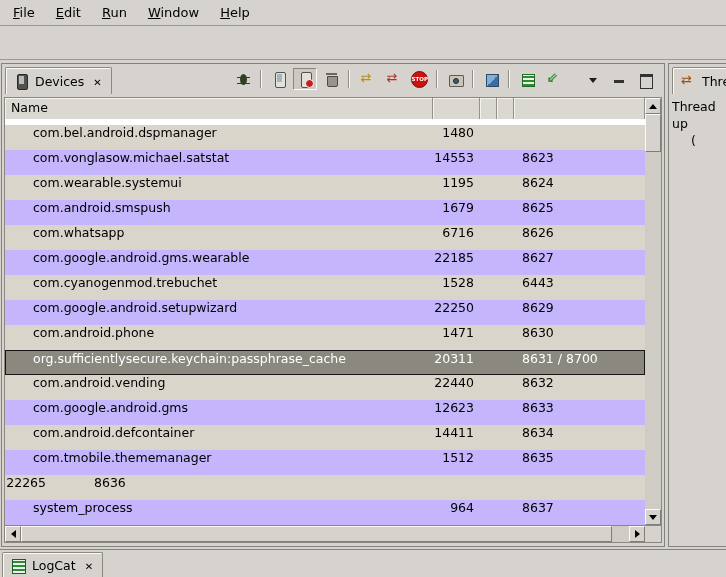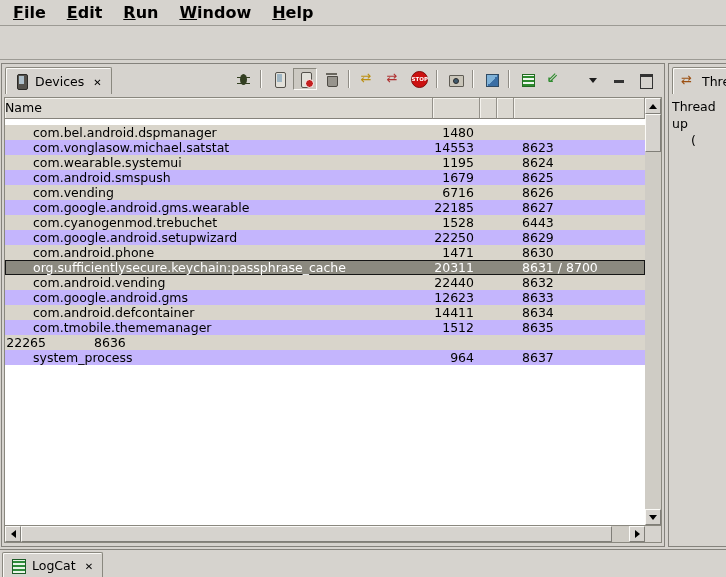--- a/index.html
+++ b/index.html
@@ -5,21 +5,21 @@
   * { box-sizing: border-box; }
   html,body { margin:0; padding:0; }
   body {
     width:726px; height:577px; overflow:hidden; position:relative;
     background:#d6d3ce; color:#000;
     font-family:"DejaVu Sans","Liberation Sans",sans-serif; font-size:12.5px;
   }
   
   .menubar { position:absolute; top:0; left:0; right:0; height:26px;
     border-bottom:1px solid #9c9a94; display:flex; align-items:center; padding-left:4px; }
-  .menu-item { padding:3px 9px; margin-right:3px; cursor:default; font-size:16px;font-weight:bold; }
+  .menu-item { padding:3px 9px; margin-right:3px; cursor:default; font-size:13px; }
   .menu-item u { text-decoration:underline; }
   
   .main-toolbar { position:absolute; top:27px; left:0; right:0; height:33px;
     background:#d6d3ce; border-bottom:1px solid #9c9a94; }
   
   .workbench { position:absolute; top:61px; left:0; right:0; bottom:28px; }
   .panel { position:absolute; background:#d6d3ce; border:1px solid #84827c; }
   #devices-panel { left:1px; top:2px; width:664px; bottom:2px; }
   #threads-panel { left:668px; right:0; top:2px; bottom:2px; border-right:none; overflow:hidden; }
   .sash { position:absolute; left:665px; width:3px; top:0; bottom:0; }
@@ -73,26 +73,26 @@
   .ic-device::before { content:""; position:absolute; left:4px; top:1px; width:9px; height:14px;
     background:#55524c; border:1px solid #2b2a26; border-radius:2px; }
   .ic-device::after { content:""; position:absolute; left:6px; top:3px; width:5px; height:8px; background:#aebfc9; }
   .ic-threads-tab::before { content:"⇄"; position:absolute; left:1px; top:-1px; font-size:13px; color:#9c5012; }
   .ic-logcat::before { content:""; position:absolute; left:2px; top:2px; width:12px; height:13px;
     background:repeating-linear-gradient(0deg,#e8f5e8 0 2px,#2e8b3a 2px 4px); border:1px solid #1d5c27; }
   
   .table-wrap { position:absolute; left:2px; right:2px; top:33px; bottom:3px;
     border:1px solid #8a887f; background:#fff; }
   .thead { position:absolute; top:0; left:0; right:16px; height:21px; display:flex; background:#dbd8d1; }
-  .hcell { height:21px; line-height:20px; border-right:1px solid #94918a;
+  .hcell { height:27px; line-height:20px; padding-left:6px; border-right:1px solid #94918a;
     border-bottom:1px solid #85827b; box-shadow:inset 1px 1px 0 #f5f3ee; overflow:hidden; flex:none; }
   .c1 { width:428px; } .c2 { width:47px; } .c3 { width:17px; } .c4 { width:17px; } .c5 { flex:1 1 auto; width:auto; }
   .rows { position:absolute; top:21px; left:0; right:16px; bottom:17px; background:#fff;
     padding-top:6px; overflow:hidden; }
-  .trow { height:15px; display:flex; align-items:center; }
+  .trow { height:25px; display:flex; }
   .trow.even { background:#d9d5cb; }
   .trow.odd { background:#c4b5fd; }
   .trow.selected { background:#8b897f; color:#fff; border-top:1px solid #151515; border-bottom:1px solid #151515;
     box-shadow:inset 1px 0 0 #151515, inset -1px 0 0 #151515; }
   .cell { overflow:hidden; white-space:nowrap; flex:none; }
   .cell.c1 { padding-left:28px; }
   .cell.c2 { text-align:right; padding-right:6px; }
   .cell.c5 { padding-left:8px; flex:1 1 auto; }
   
   .vscroll { position:absolute; top:0; right:0; width:16px; bottom:17px; background:#cfccc5; }
@@ -228,21 +228,21 @@
             <div class="cell c5">8624</div>
           </div>
           <div class="trow odd">
             <div class="cell c1">com.android.smspush</div>
             <div class="cell c2">1679</div>
             <div class="cell c3"></div>
             <div class="cell c4"></div>
             <div class="cell c5">8625</div>
           </div>
           <div class="trow even">
-            <div class="cell c1">com.vending</div>
+            <div class="cell c1">com.whatsapp</div>
             <div class="cell c2">6716</div>
             <div class="cell c3"></div>
             <div class="cell c4"></div>
             <div class="cell c5">8626</div>
           </div>
           <div class="trow odd">
             <div class="cell c1">com.google.android.gms.wearable</div>
             <div class="cell c2">22185</div>
             <div class="cell c3"></div>
             <div class="cell c4"></div>

